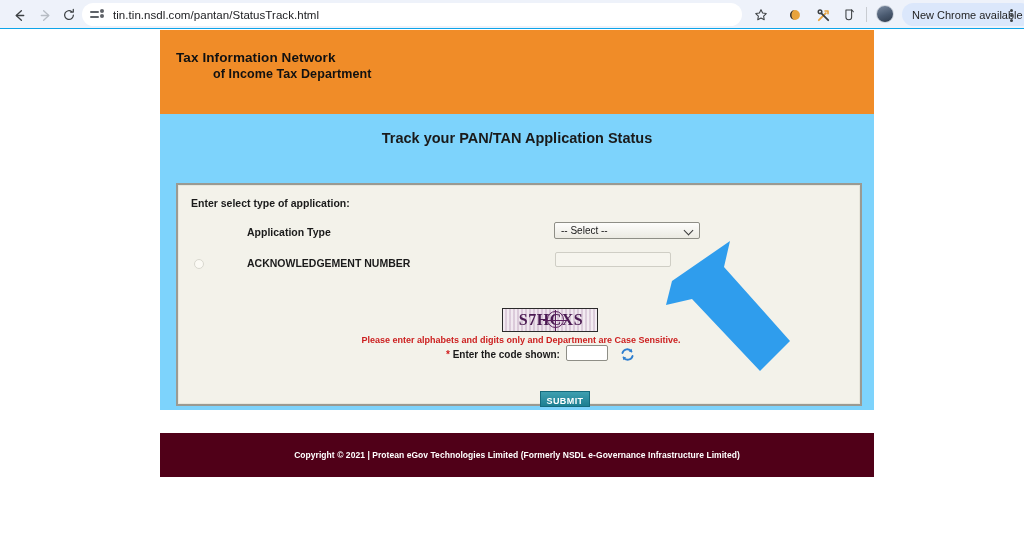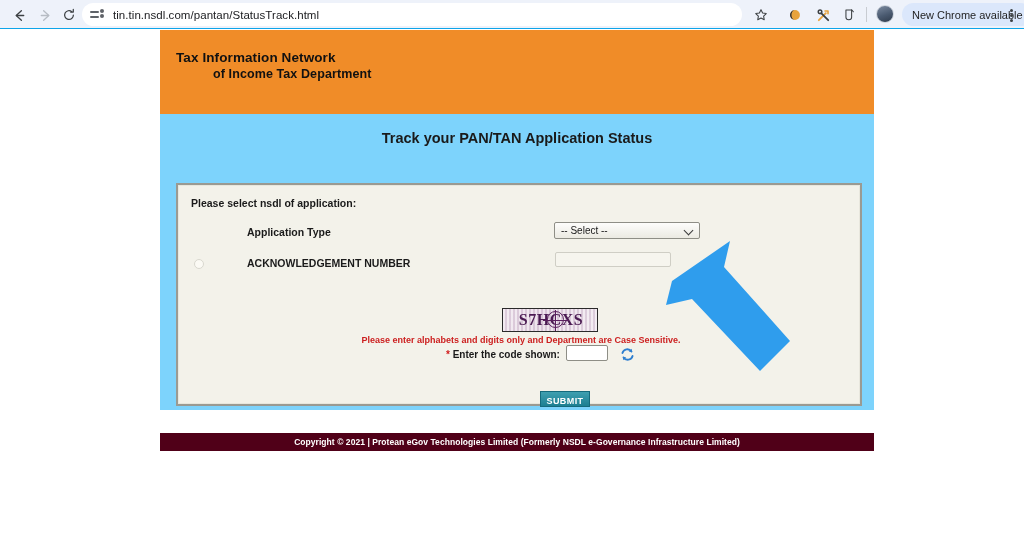--- a/index.html
+++ b/index.html
@@ -275,21 +275,21 @@
     background: linear-gradient(#3f9fb0,#1d7f92);
     border: 1px solid #156a7c;
     display: flex; align-items: flex-end; justify-content: center;
     font-size: 9px; font-weight: bold; color: #ffffff;
     letter-spacing: .4px;
   }
 
   
   #site-footer {
     position: absolute; left: 0; top: 403px;
-    width: 714px; height: 18px;
+    width: 714px; height: 44px;
     background: #500018;
     display: flex; align-items: center; justify-content: center;
   }
   #footer-text {
     font-size: 8.5px; font-weight: bold; color: #ffffff;
     letter-spacing: .05px;
   }
 
   
   #annotation-arrow {
@@ -385,21 +385,21 @@
       <div id="banner-title-line2">of Income Tax Department</div>
       <div id="banner-title-line1">Tax Information Network</div>
     </div>
 
     <div id="page-body">
 
       <div id="page-heading">Track your PAN/TAN Application Status</div>
 
       <div id="form-panel">
 
-        <div id="panel-legend">Please select nsdl of application:</div>
+        <div id="panel-legend">Enter select type of application:</div>
 
         <div class="form-row" id="row-application-type">
           <span class="row-label">Application Type</span>
           <div id="application-type-select">
             <span id="application-type-value">-- Select --</span>
             <span id="select-chevron-icon"></span>
           </div>
         </div>
 
         <div class="form-row" id="row-acknowledgement">

